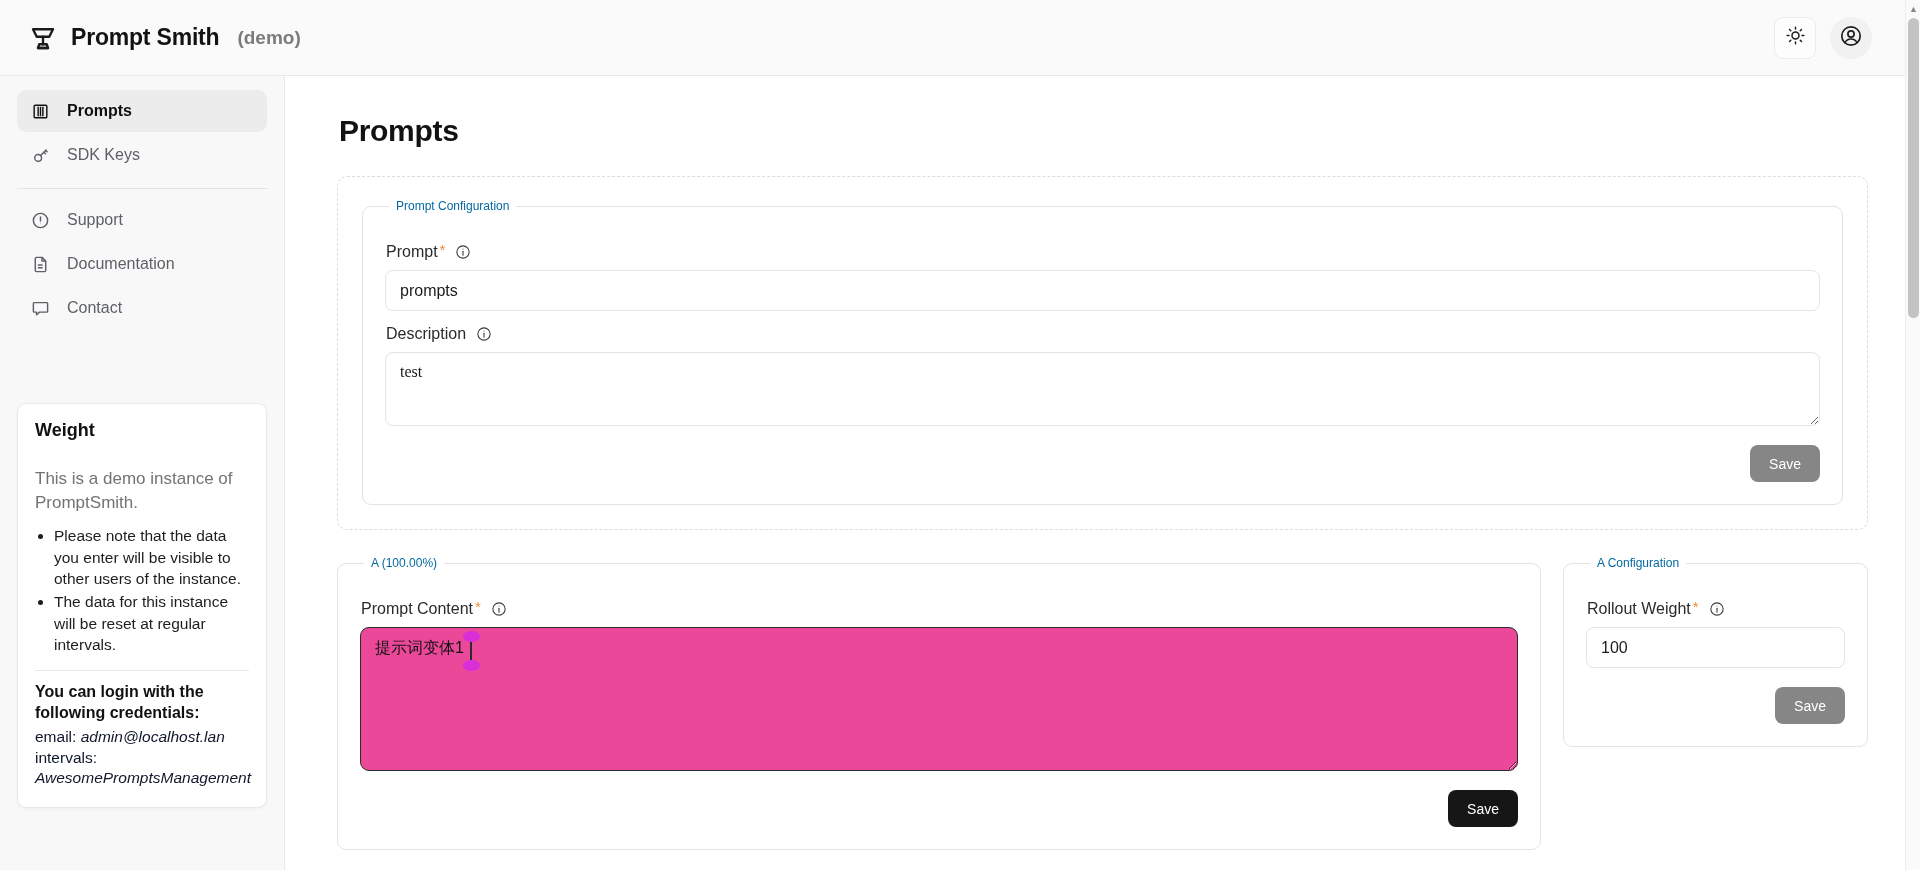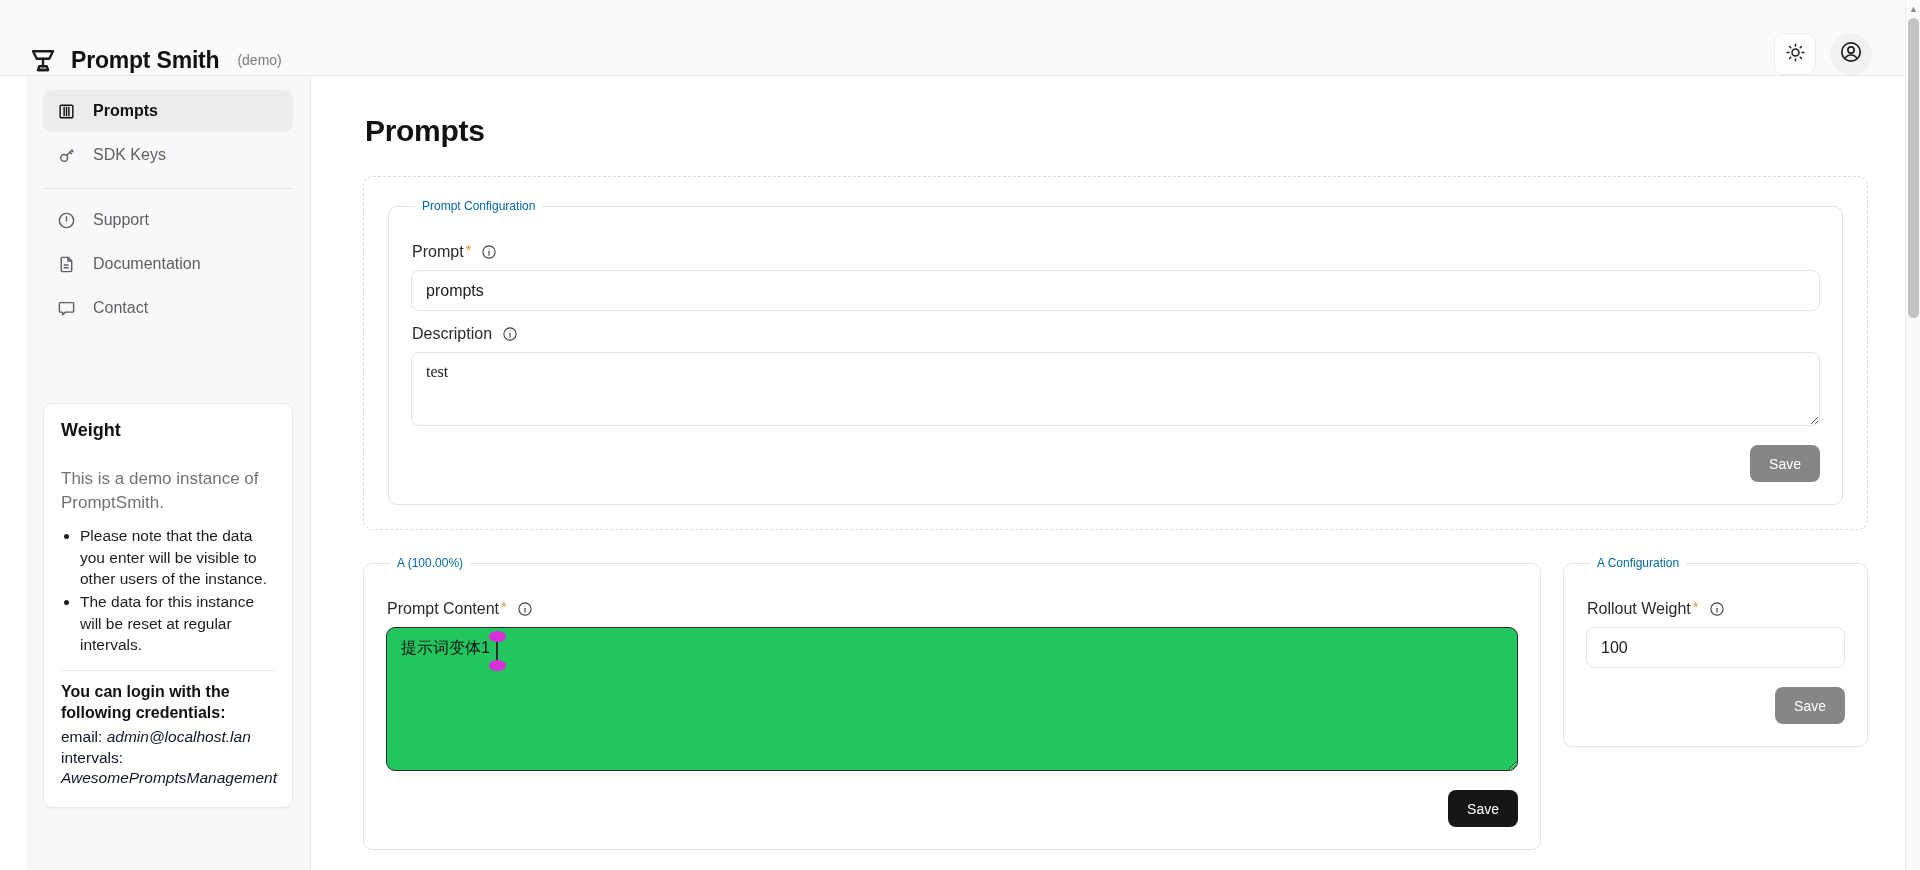--- a/index.html
+++ b/index.html
@@ -11,38 +11,38 @@
     font-family: "Liberation Sans", sans-serif;
     -webkit-font-smoothing: antialiased;
   }
   .app { width: 1920px; height: 870px; display: flex; flex-direction: column; position: relative; }
 
   
   .header {
     height: 76px; min-height: 76px;
     background: #fafafa;
     border-bottom: 1px solid #e7e7e7;
-    display: flex; align-items: flex-end;
+    display: flex; align-items: center;
     padding: 0 24px 0 28px;
     position: relative; z-index: 5;
   }
   .brand { display: flex; align-items: center; gap: 13px; }
   .brand-icon { width: 30px; height: 30px; display: block; color: #1b1b1b; }
   .brand-title { font-size: 23px; font-weight: bold; color: #121212; letter-spacing: -0.2px; }
-  .brand-demo { font-size: 14px; font-weight: normal; color: #7b7b7b; margin-left: 5px; }
+  .brand-demo { font-size: 19px; font-weight: bold; color: #7b7b7b; margin-left: 5px; }
   .header-right { margin-left: auto; display: flex; align-items: center; gap: 14px; padding-right: 24px; }
   .icon-btn {
     width: 42px; height: 42px; border-radius: 9px;
     display: flex; align-items: center; justify-content: center;
     background: #fdfdfd; border: 1px solid #ececec; cursor: pointer; color: #1d1d1d;
   }
   .icon-btn.plain { background: #f1f1f1; border: none; border-radius: 50%; }
 
   
-  .body-row { flex: 1; display: flex; min-height: 0; position: relative; padding-left: 26px; }
+  .body-row { flex: 1; display: flex; min-height: 0; position: relative; }
 
   
   .sidebar {
     width: 285px; min-width: 285px;
     background: #f8f8f8;
     border-right: 1px solid #e7e7e7;
     padding: 14px 17px 0 17px;
     display: flex; flex-direction: column;
     position: relative;
   }
@@ -115,21 +115,21 @@
   }
   .btn.dark { background: #161616; }
 
   
   .variant-row { display: flex; gap: 22px; align-items: flex-start; }
   .variant-left { flex: 1; min-width: 0; }
   .variant-right { width: 305px; min-width: 305px; }
 
   .big-textarea {
     width: 100%; height: 144px; border: 1.6px solid #2b2b2b; border-radius: 9px;
-    padding: 10px 14px; font-size: 16px; color: #111; background: #22c55e; resize: vertical;
+    padding: 10px 14px; font-size: 16px; color: #111; background: #ec4899; resize: vertical;
     font-family: "Liberation Sans", sans-serif; outline: none; display: block; position: relative;
   }
   .ta-wrap { position: relative; }
   .sel-handle {
     position: absolute; width: 17px; height: 11px; border-radius: 50%;
     background: #d92fd9; pointer-events: none;
   }
   .sel-caret { position: absolute; width: 2px; background: #2b2b2b; pointer-events: none; }
 
   

